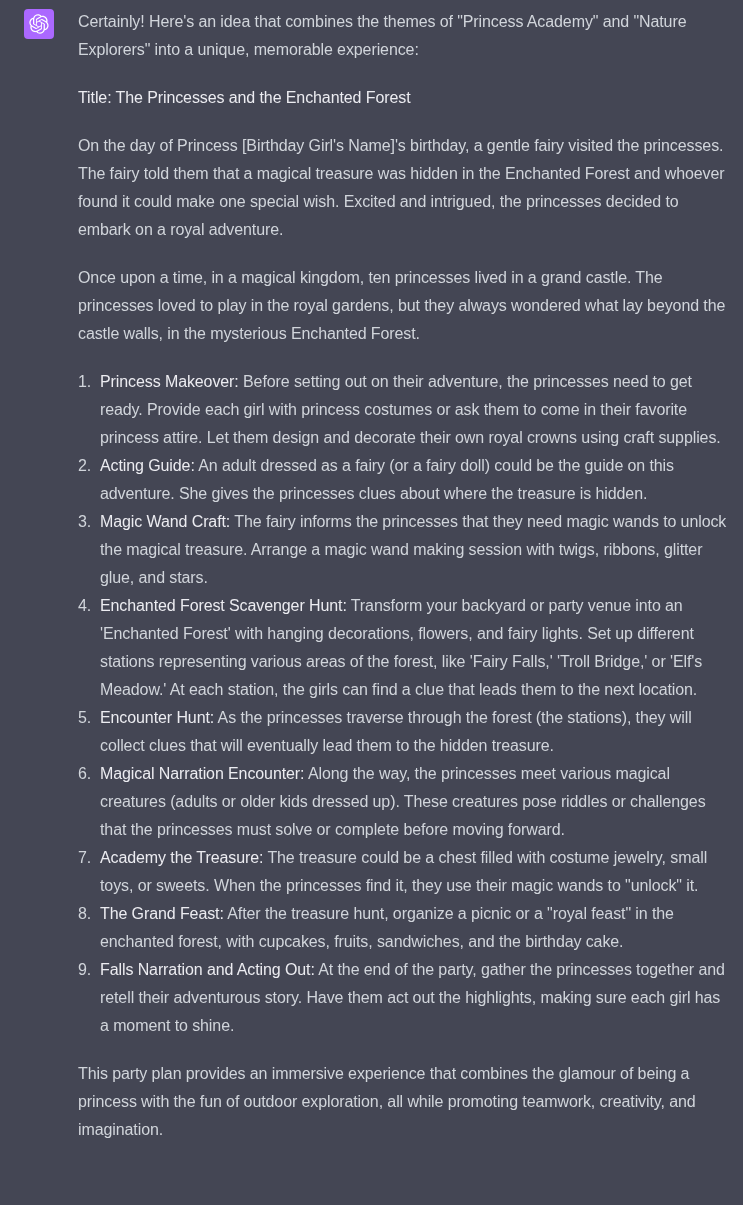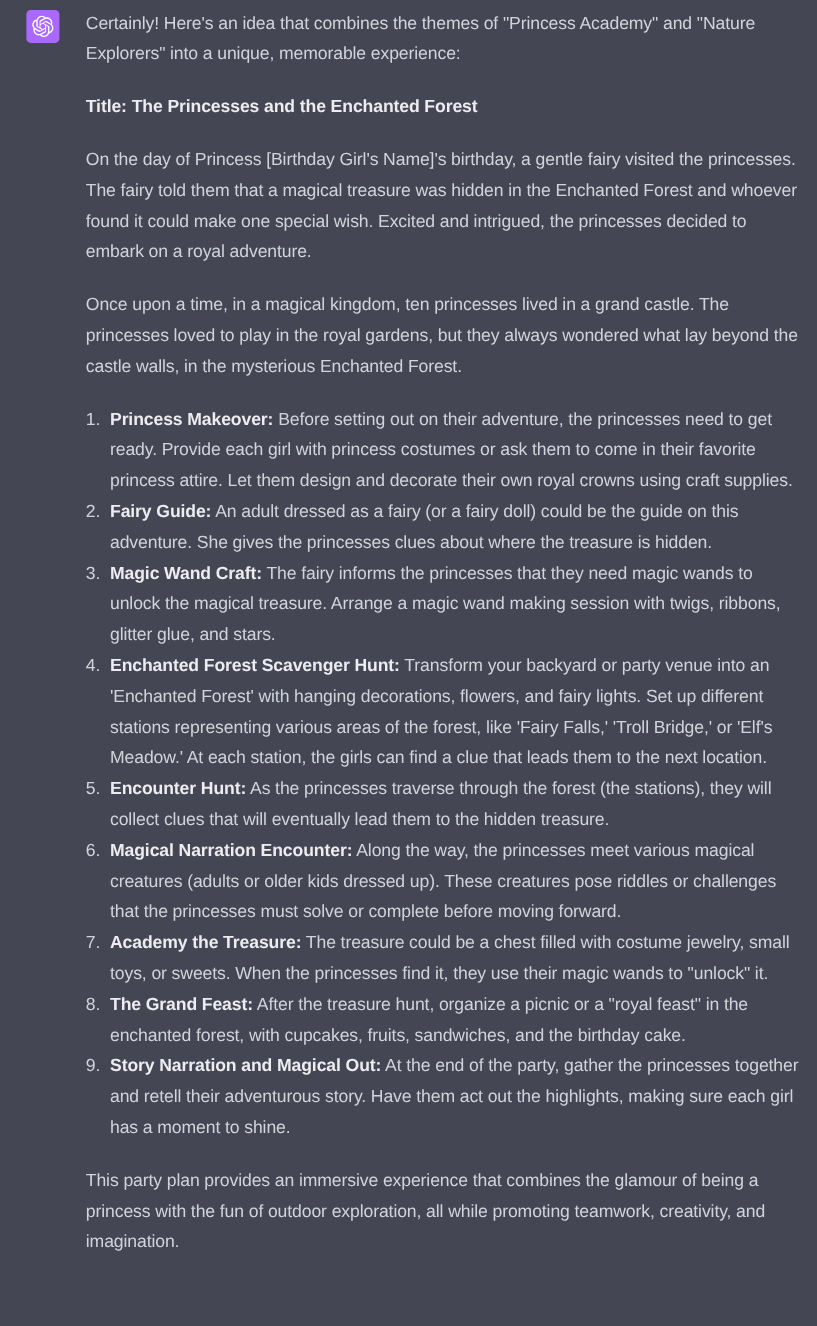--- a/index.html
+++ b/index.html
@@ -30,21 +30,21 @@
   .content {
     flex: 1 1 auto;
     margin-left: 24px;
     color: #d1d5db;
     font-size: 16px;
     line-height: 28px;
     letter-spacing: -0.1px;
   }
   .content p { margin-bottom: 20px; }
   .content p:last-child { margin-bottom: 17px; }
-  b, strong, .bold { font-weight: bold; color: #ececf1; }
+  b, strong, .bold { font-weight: normal; color: #ececf1; }
   ol.activities {
     list-style: none;
     margin: 0 0 20px 0;
   }
   ol.activities li {
     display: flex;
     align-items: flex-start;
   }
   ol.activities .num {
     flex: 0 0 22px;
@@ -68,21 +68,21 @@
     <p class="bold">Title: The Princesses and the Enchanted Forest</p>
     <p>On the day of Princess [Birthday Girl's Name]'s birthday, a gentle fairy visited the princesses. The fairy told them that a magical treasure was hidden in the Enchanted Forest and whoever found it could make one special wish. Excited and intrigued, the princesses decided to embark on a royal adventure.</p>
     <p>Once upon a time, in a magical kingdom, ten princesses lived in a grand castle. The princesses loved to play in the royal gardens, but they always wondered what lay beyond the castle walls, in the mysterious Enchanted Forest.</p>
     <ol class="activities">
         <li>
           <span class="num">1.</span>
           <span class="li-body"><strong>Princess Makeover:</strong><span> Before setting out on their adventure, the princesses need to get ready. Provide each girl with princess costumes or ask them to come in their favorite princess attire. Let them design and decorate their own royal crowns using craft supplies.</span></span>
         </li>
         <li>
           <span class="num">2.</span>
-          <span class="li-body"><strong>Fairy Guide:</strong><span> An adult dressed as a fairy (or a fairy doll) could be the guide on this adventure. She gives the princesses clues about where the treasure is hidden.</span></span>
+          <span class="li-body"><strong>Acting Guide:</strong><span> An adult dressed as a fairy (or a fairy doll) could be the guide on this adventure. She gives the princesses clues about where the treasure is hidden.</span></span>
         </li>
         <li>
           <span class="num">3.</span>
           <span class="li-body"><strong>Magic Wand Craft:</strong><span> The fairy informs the princesses that they need magic wands to unlock the magical treasure. Arrange a magic wand making session with twigs, ribbons, glitter glue, and stars.</span></span>
         </li>
         <li>
           <span class="num">4.</span>
           <span class="li-body"><strong>Enchanted Forest Scavenger Hunt:</strong><span> Transform your backyard or party venue into an 'Enchanted Forest' with hanging decorations, flowers, and fairy lights. Set up different stations representing various areas of the forest, like 'Fairy Falls,' 'Troll Bridge,' or 'Elf's Meadow.' At each station, the girls can find a clue that leads them to the next location.</span></span>
         </li>
         <li>
@@ -96,18 +96,18 @@
         <li>
           <span class="num">7.</span>
           <span class="li-body"><strong>Academy the Treasure:</strong><span> The treasure could be a chest filled with costume jewelry, small toys, or sweets. When the princesses find it, they use their magic wands to "unlock" it.</span></span>
         </li>
         <li>
           <span class="num">8.</span>
           <span class="li-body"><strong>The Grand Feast:</strong><span> After the treasure hunt, organize a picnic or a "royal feast" in the enchanted forest, with cupcakes, fruits, sandwiches, and the birthday cake.</span></span>
         </li>
         <li>
           <span class="num">9.</span>
-          <span class="li-body"><strong>Story Narration and Magical Out:</strong><span> At the end of the party, gather the princesses together and retell their adventurous story. Have them act out the highlights, making sure each girl has a moment to shine.</span></span>
+          <span class="li-body"><strong>Falls Narration and Acting Out:</strong><span> At the end of the party, gather the princesses together and retell their adventurous story. Have them act out the highlights, making sure each girl has a moment to shine.</span></span>
         </li>
       </ol>
     <p>This party plan provides an immersive experience that combines the glamour of being a princess with the fun of outdoor exploration, all while promoting teamwork, creativity, and imagination.</p>
   </div>
 </div>
 
 </body></html>

